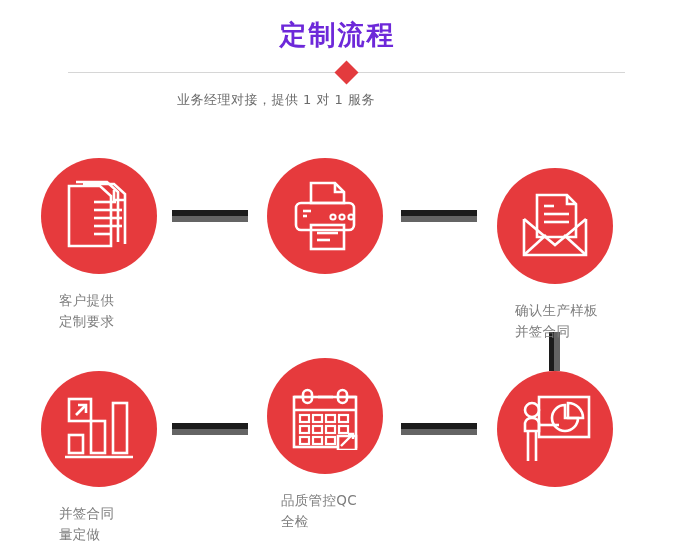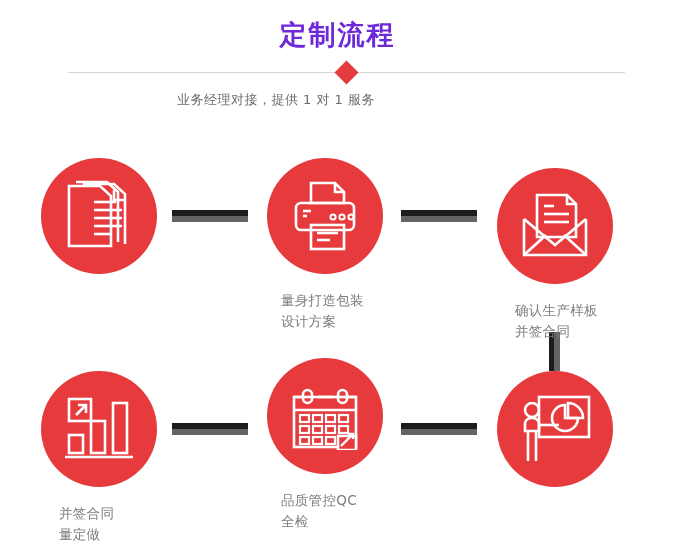--- a/index.html
+++ b/index.html
@@ -194,40 +194,40 @@
       <path d="M10 2 H41 L52 12 V62" stroke="#ffffff" stroke-width="2.6" fill="none"></path>
       <path d="M17 -2 H48 L59 8 V58" stroke="#ffffff" stroke-width="2.6" fill="none" transform="translate(0,6)"></path>
       <path d="M48 4 V14 H59" stroke="#ffffff" stroke-width="2.6" fill="none" transform="translate(0,6)"></path>
       <line x1="28" y1="22" x2="50" y2="22" stroke="#ffffff" stroke-width="2.6"></line>
       <line x1="28" y1="30" x2="56" y2="30" stroke="#ffffff" stroke-width="2.6"></line>
       <line x1="28" y1="38" x2="56" y2="38" stroke="#ffffff" stroke-width="2.6"></line>
       <line x1="28" y1="46" x2="56" y2="46" stroke="#ffffff" stroke-width="2.6"></line>
       <line x1="28" y1="54" x2="44" y2="54" stroke="#ffffff" stroke-width="2.6"></line>
     </svg>
   </div>
+  <div class="step-label">客户提供
+定制要求</div>
 </div>
 
 <div class="step" id="step-2">
   <div class="step-circle">
     <svg width="72" height="70" viewBox="0 0 72 70" fill="none">
       <path d="M22 2 H46 L55 11 V22 H22 Z" stroke="#ffffff" stroke-width="2.6" fill="none"></path>
       <path d="M46 2 V11 H55" stroke="#ffffff" stroke-width="2.6" fill="none"></path>
       <path d="M12 22 H60 A5 5 0 0 1 65 27 V44 A5 5 0 0 1 60 49 H12 A5 5 0 0 1 7 44 V27 A5 5 0 0 1 12 22 Z" stroke="#ffffff" stroke-width="2.6" fill="none"></path>
       <line x1="14" y1="30" x2="22" y2="30" stroke="#ffffff" stroke-width="2.6"></line>
       <line x1="14" y1="35" x2="18" y2="35" stroke="#ffffff" stroke-width="2.6"></line>
       <circle cx="44" cy="36" r="2.6" stroke="#ffffff" stroke-width="2" fill="none"></circle>
       <circle cx="53" cy="36" r="2.6" stroke="#ffffff" stroke-width="2" fill="none"></circle>
       <circle cx="62" cy="36" r="2.6" stroke="#ffffff" stroke-width="2" fill="none"></circle>
       <rect x="22" y="44" width="33" height="24" stroke="#ffffff" stroke-width="2.6" fill="none"></rect>
       <line x1="28" y1="52" x2="49" y2="52" stroke="#ffffff" stroke-width="2.6"></line>
       <line x1="28" y1="59" x2="41" y2="59" stroke="#ffffff" stroke-width="2.6"></line>
     </svg>
   </div>
-  <div class="step-label">量身打造包装
-设计方案</div>
 </div>
 
 <div class="step" id="step-3">
   <div class="step-circle">
     <svg width="74" height="66" viewBox="0 0 74 66" fill="none">
       <path d="M19 2 H49 L58 11 V44 H19 Z" stroke="#ffffff" stroke-width="2.6" fill="none"></path>
       <path d="M49 2 V11 H58" stroke="#ffffff" stroke-width="2.6" fill="none"></path>
       <line x1="26" y1="13" x2="36" y2="13" stroke="#ffffff" stroke-width="2.6"></line>
       <line x1="26" y1="21" x2="51" y2="21" stroke="#ffffff" stroke-width="2.6"></line>
       <line x1="26" y1="29" x2="51" y2="29" stroke="#ffffff" stroke-width="2.6"></line>

